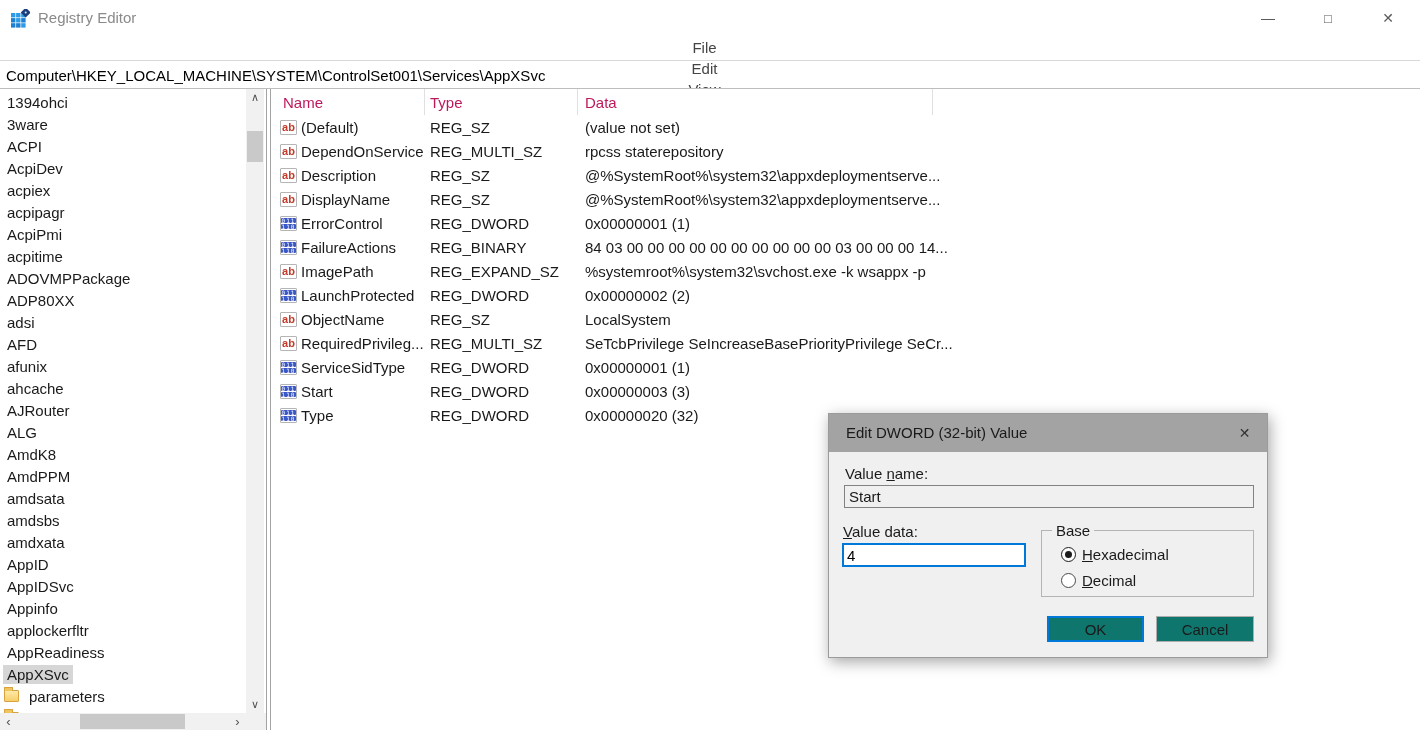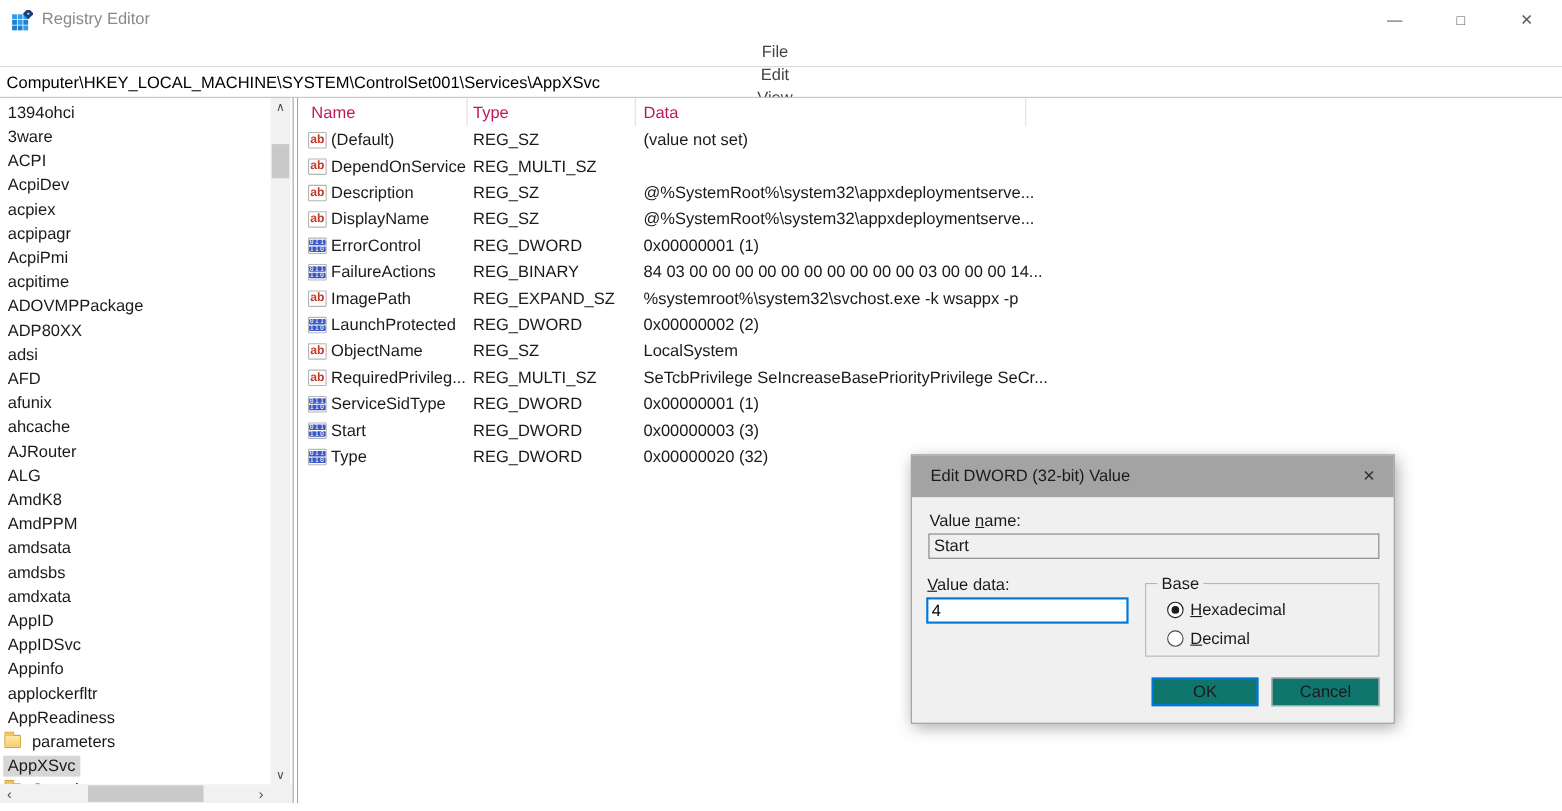--- a/index.html
+++ b/index.html
@@ -253,28 +253,28 @@
       <div class="titem">
 
         <span class="tlabel">applockerfltr</span>
       </div>
 
       <div class="titem">
 
         <span class="tlabel">AppReadiness</span>
       </div>
 
+      <div class="titem selected">
+
+        <span class="tlabel">AppXSvc</span>
+      </div>
+
       <div class="titem child">
         <span class="folder"></span>
         <span class="tlabel">parameters</span>
-      </div>
-
-      <div class="titem selected">
-
-        <span class="tlabel">AppXSvc</span>
       </div>
 
       <div class="titem child clipped">
         <span class="folder"></span>
         <span class="tlabel">Security</span>
       </div>
     </div>
 
   <div class="vscroll">
     <div class="arrow up">∧</div>
@@ -309,20 +309,21 @@
           <span class="cell data">(value not set)</span>
         </div>
 
         <div class="lrow string">
           <span class="cell name">
             <span class="vicon ab">ab</span>
 
             <span class="ntext">DependOnService</span>
           </span>
           <span class="cell type">REG_MULTI_SZ</span>
+          <span class="cell data">rpcss staterepository</span>
         </div>
 
         <div class="lrow string">
           <span class="cell name">
             <span class="vicon ab">ab</span>
 
             <span class="ntext">Description</span>
           </span>
           <span class="cell type">REG_SZ</span>
           <span class="cell data">@%SystemRoot%\system32\appxdeploymentserve...</span>

